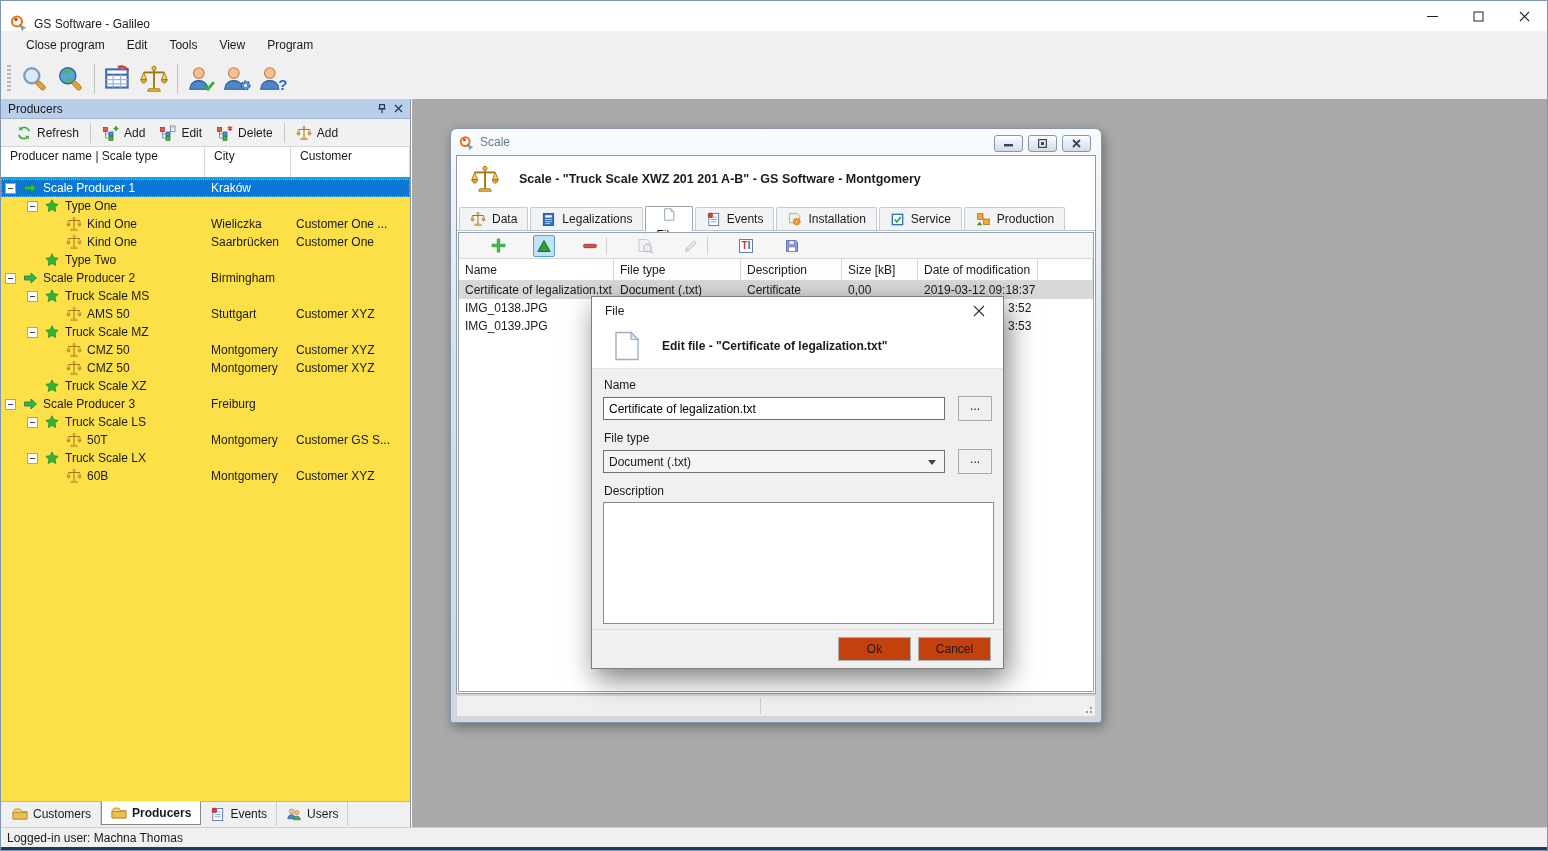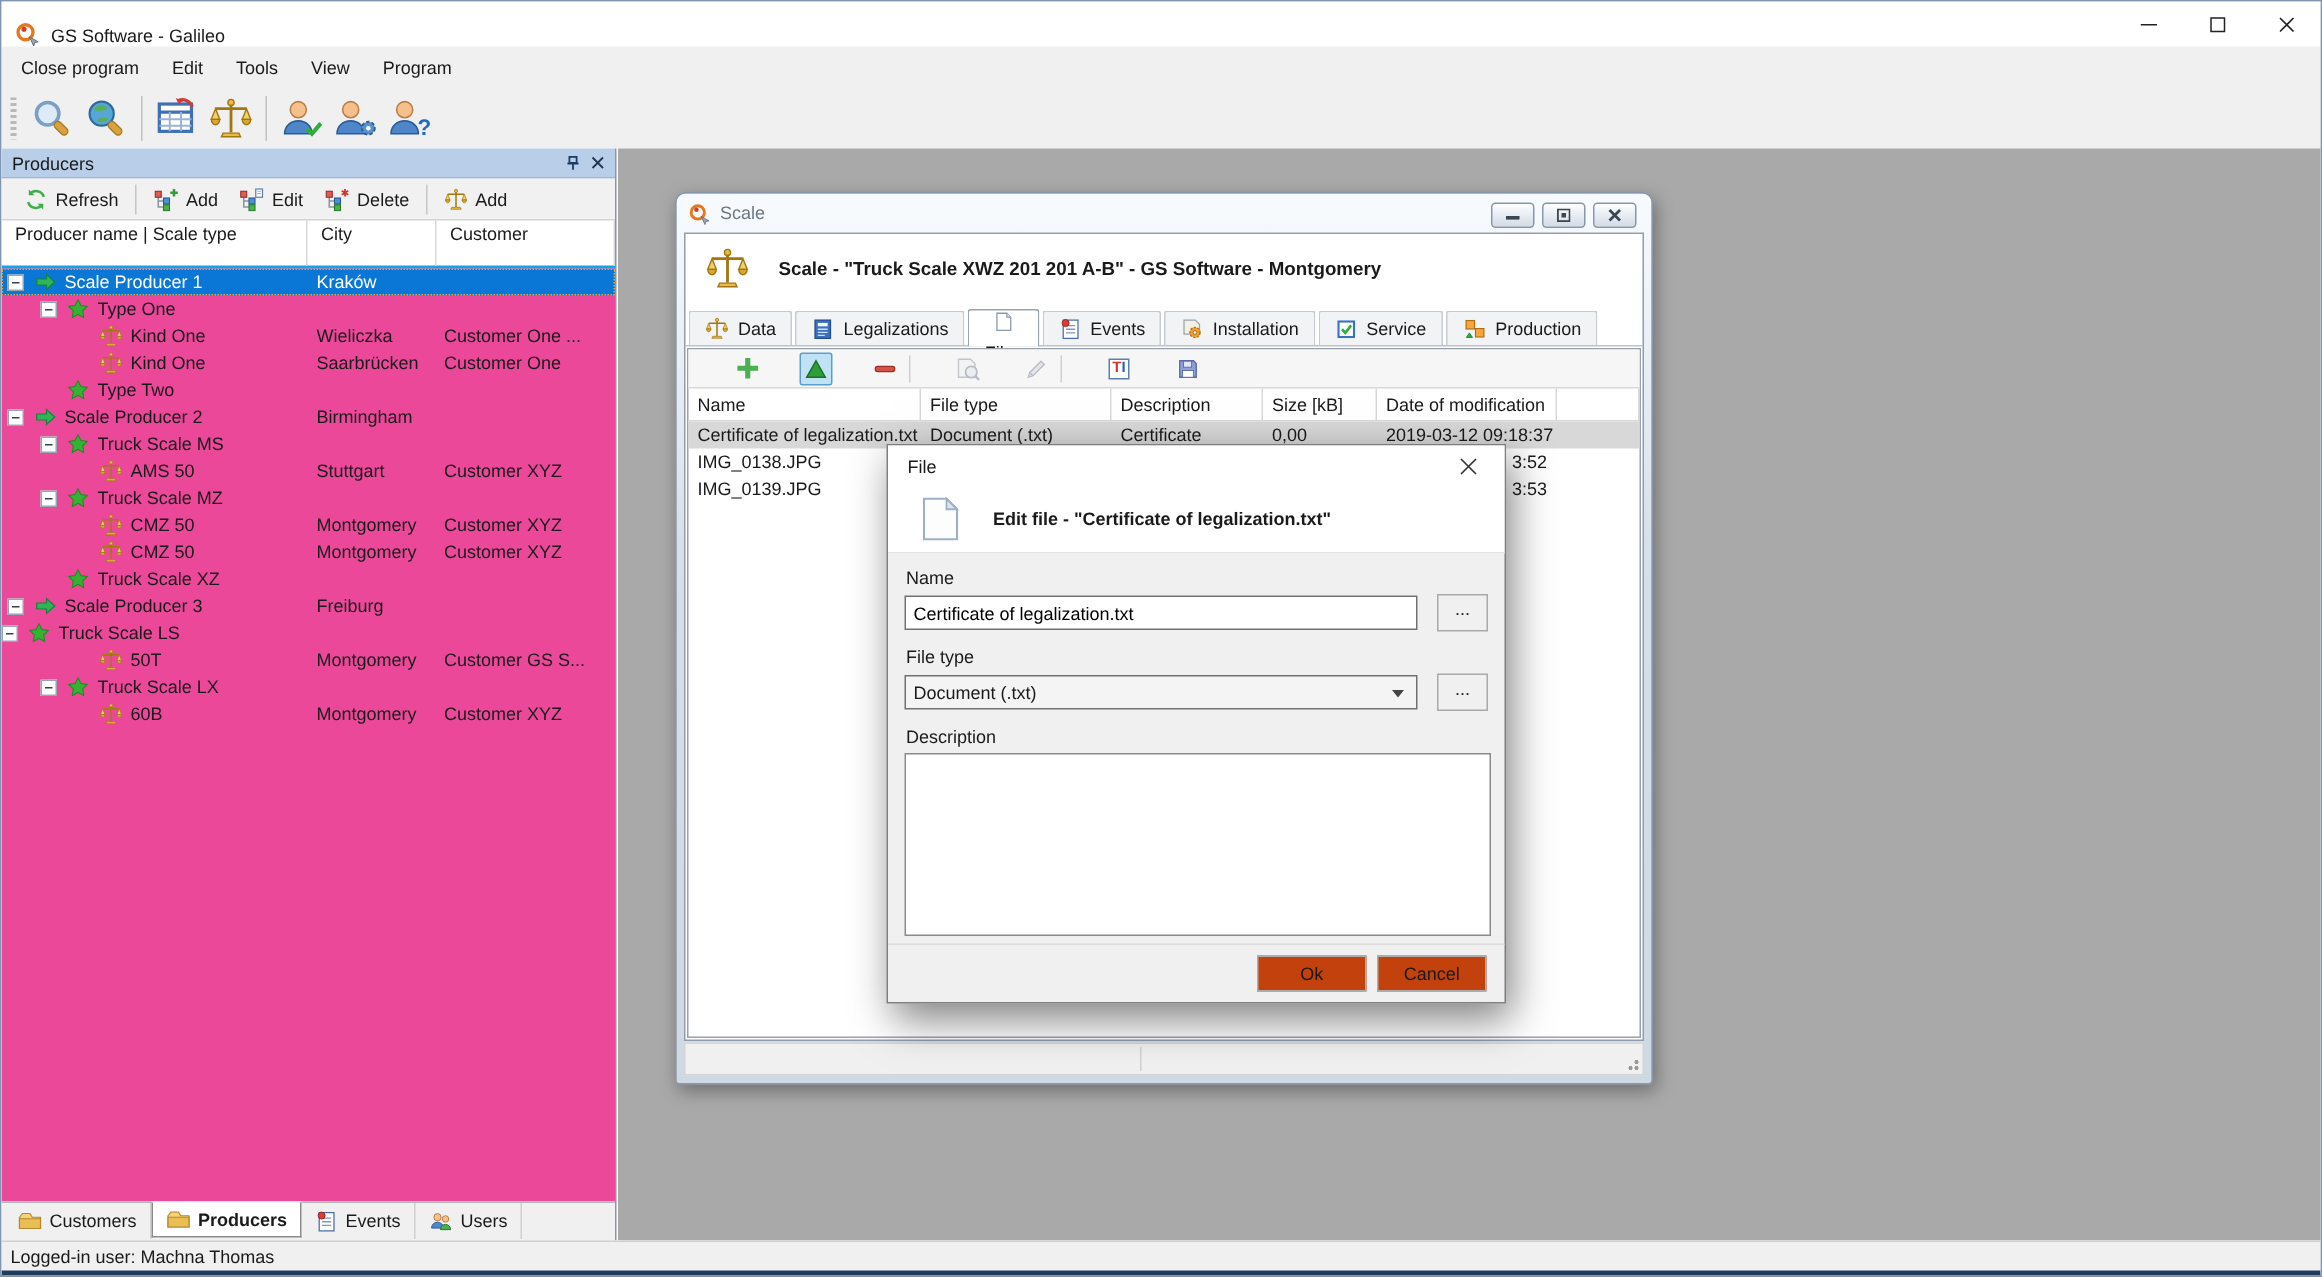--- a/index.html
+++ b/index.html
@@ -12,40 +12,40 @@
   .icon { display:inline-flex; align-items:center; justify-content:center; flex:none; }
   .icon svg { display:block; }
 
   
   .titlebar { position:absolute; left:0; top:0; right:0; height:30px; background:#fff; display:flex; align-items:flex-end; padding-left:9px; gap:7px; }
   .titlebar .app-title { font-size:12px; }
   .win-controls { position:absolute; right:0; top:0; height:30px; display:flex; }
   .wbtn { width:46px; height:30px; display:flex; align-items:center; justify-content:center; }
 
   
-  .menubar { position:absolute; left:0; top:30px; right:0; height:27px; background:#f0f0f0; display:flex; align-items:center; padding-left:2px; }
+  .menubar { position:absolute; left:0; top:30px; right:0; height:27px; background:#f0f0f0; display:flex; align-items:center; padding-left:14px; }
   .menu-item { padding:5px 11px; }
 
   
   .main-toolbar { position:absolute; left:0; top:57px; right:0; height:41px; background:#f0f0f0; display:flex; align-items:center; padding-left:6px; }
   .grip { width:4px; height:28px; margin-right:6px;
     background:repeating-linear-gradient(#b9b9b9 0 2px, #f0f0f0 2px 4px); }
   .tbtn { width:36px; height:36px; display:flex; align-items:center; justify-content:center; }
   .tsep { width:1px; height:30px; background:#c2c2c2; margin:0 5px; }
 
   
   .left-panel { position:absolute; left:0; top:98px; width:410px; bottom:23px; background:#fff; border-right:1px solid #8d949c; display:flex; flex-direction:column; }
   .panel-header { height:20px; background:#b9cfe9; display:flex; align-items:center; padding:0 4px 0 7px; border-bottom:1px solid #9fb6d1; }
   .panel-header .ph-title { flex:1; }
   .panel-toolbar { height:28px; background:#f1f1f1; border-bottom:1px solid #d5d5d5; display:flex; align-items:center; padding-left:8px; }
   .ptb-item { display:flex; align-items:center; gap:5px; padding:3px 7px; }
   .ptb-sep { width:1px; height:20px; background:#c6c6c6; margin:0 4px; }
   .tree-colheader { height:32px; display:flex; border-bottom:2px solid #0ea5e9; }
   .tree-colheader .col { padding:2px 0 0 9px; border-right:1px solid #d9d9d9; overflow:hidden; white-space:nowrap; }
-  .tree-body { flex:1; overflow:hidden; background:#ec4899; }
+  .tree-body { flex:1; overflow:hidden; background:#fde047; }
   .tree-row { height:18px; display:flex; align-items:center; white-space:nowrap; }
   .tree-row .c1 { width:204px; display:flex; align-items:center; overflow:hidden; flex:none; }
   .tree-row .c2 { width:86px; overflow:hidden; flex:none; padding-left:6px; }
   .tree-row .c3 { flex:1; overflow:hidden; padding-left:5px; }
   .tree-row.selected { background:#0a77d6; color:#fff; outline:1px dotted #e8a33d; outline-offset:-1px; }
   .expander { width:11px; height:11px; border:1px solid #97a5b4; background:#fff; flex:none;
     display:flex; align-items:center; justify-content:center; margin-right:6px; }
   .expander i { display:block; width:5px; height:1px; background:#39414b; }
   .exp-spacer { width:17px; flex:none; }
   .tree-row .icon { width:16px; height:16px; margin-right:5px; }
@@ -529,21 +529,21 @@
               <svg width="15" height="14" viewBox="0 0 15 14">
                 <path d="M1.5 5h6.5V2L13.5 7 8 12V9H1.5z" fill="#2fb457" stroke="#17813a" stroke-width=".8"></path>
               </svg>
             </span>
             <span>Scale Producer 3</span>
           </span>
           <span class="c2">Freiburg</span>
           <span class="c3"></span>
         </div>
         <div class="tree-row">
-          <span class="c1" style="">
+          <span class="c1" style="padding-left: 26px;">
             <span class="expander">
               <i></i>
             </span>
             <span class="icon">
               <svg width="14" height="14" viewBox="0 0 14 14">
                 <path d="M7 .8l1.9 3.9 4.3.6-3.1 3 .7 4.3L7 10.5l-3.8 2.1.7-4.3-3.1-3 4.3-.6z" fill="#35b234" stroke="#1f8a1f" stroke-width=".7"></path>
               </svg>
             </span>
             <span>Truck Scale LS</span>
           </span>

